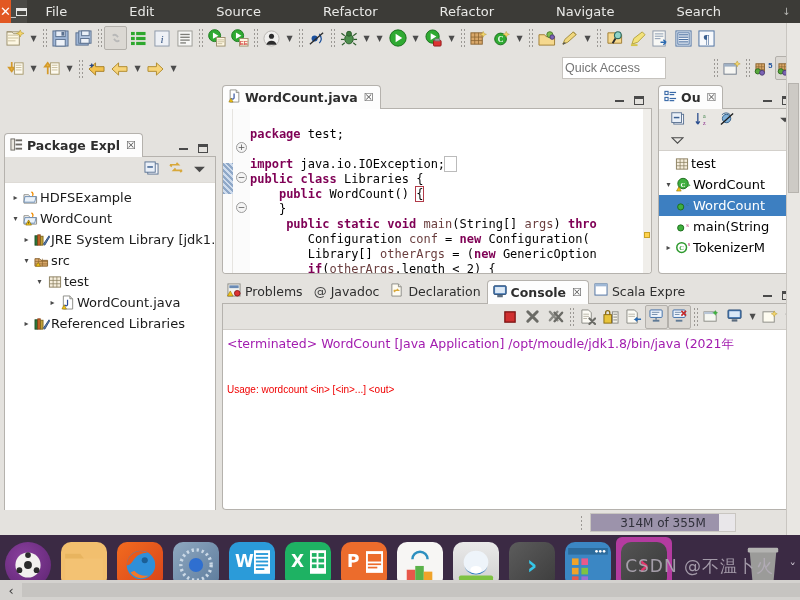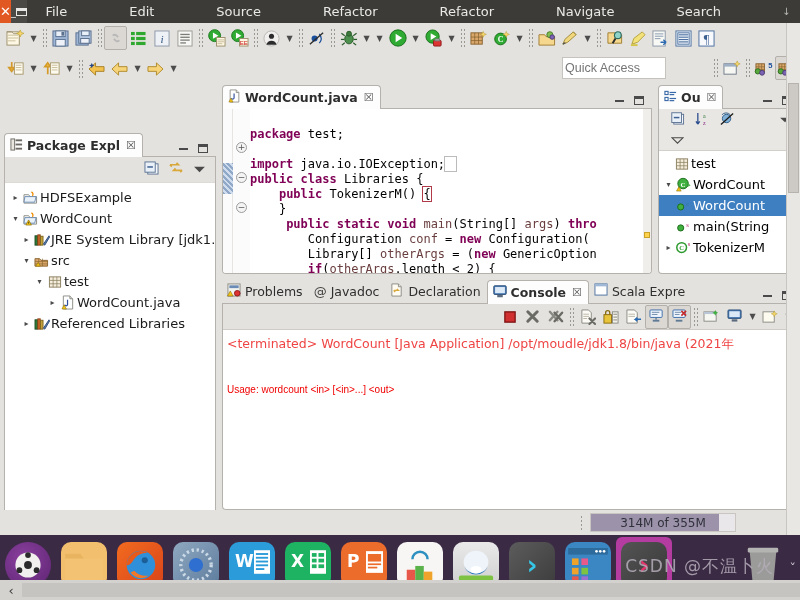--- a/index.html
+++ b/index.html
@@ -153,21 +153,21 @@
   .orow.sel { background:#3d7fc1; color:#fff; }
 
   
   #console { left:222px; top:195px; width:578px; height:231px; }
   #console .part-body { height:206px; }
   .console-toolbar {
     height:26px; background:#e4e2de; border-bottom:1px solid #cfccc7;
     display:flex; align-items:center; justify-content:flex-end; padding-right:4px;
   }
   .console-text { padding:6px 0 0 4px; font-size:12.5px; }
-  .cline-term { color:#ef4444; white-space:nowrap; font-family:"DejaVu Sans","Liberation Sans",sans-serif; }
+  .cline-term { color:#a21caf; white-space:nowrap; font-family:"DejaVu Sans","Liberation Sans",sans-serif; }
   .cline-err { color:#f00000; font-family:Liberation Sans, sans-serif;
                font-size:10px; white-space:nowrap; padding-top:3px;margin-top:28px; }
 
   
   .statusbar { position:absolute; left:0; bottom:0; width:800px; height:25px; background:#e4e2de; }
   .heap {
     position:absolute; right:64px; top:3px; width:146px; height:19px;
     background:#e9e7ea; border:1px solid #c9c6c1; display:flex; align-items:center;
   }
   .heap-fill { position:absolute; left:0; top:0; bottom:0; width:128px; background:#9c93ab; }
@@ -739,21 +739,21 @@
           <div class="fold-col">
             <div class="fold-mark" style="top:33px">+</div>
             <div class="fold-mark" style="top:63px">−</div>
             <div class="fold-mark" style="top:93px">−</div>
           </div>
           <div class="code">
 <span class="k">package</span> <span class="pl">test;</span>
 
 <span class="k">import</span> <span class="pl">java.io.IOException;</span><span style="outline:1px solid #bbb;padding:0 2px;"> </span>
 <span class="k">public class</span> <span class="pl">Libraries {</span>
-<span class="pl">    </span><span class="k">public</span> <span class="pl">TokenizerM() </span><span class="occ-box">{</span><span class="hl-line"></span>
+<span class="pl">    </span><span class="k">public</span> <span class="pl">WordCount() </span><span class="occ-box">{</span><span class="hl-line"></span>
 <span class="pl">    }</span>
 <span class="pl">     </span><span class="k">public static void</span> <span class="nm">main</span><span class="pl">(String[] </span><span class="nm">args</span><span class="pl">) </span><span class="k">thro</span>
 <span class="pl">        Configuration </span><span class="nm">conf</span><span class="pl"> = </span><span class="k">new</span><span class="pl"> Configuration(</span>
 <span class="pl">        Library[] </span><span class="nm">otherArgs</span><span class="pl"> = (</span><span class="k">new</span><span class="pl"> GenericOption</span>
 <span class="pl">        </span><span class="k">if</span><span class="pl">(</span><span class="nm">otherArgs</span><span class="pl">.length &lt; </span><span class="num">2</span><span class="pl">) {</span>
 
           </div>
           <div class="vscroll-e">
             <div class="marker-y" style="top:123px"></div>
           </div>

